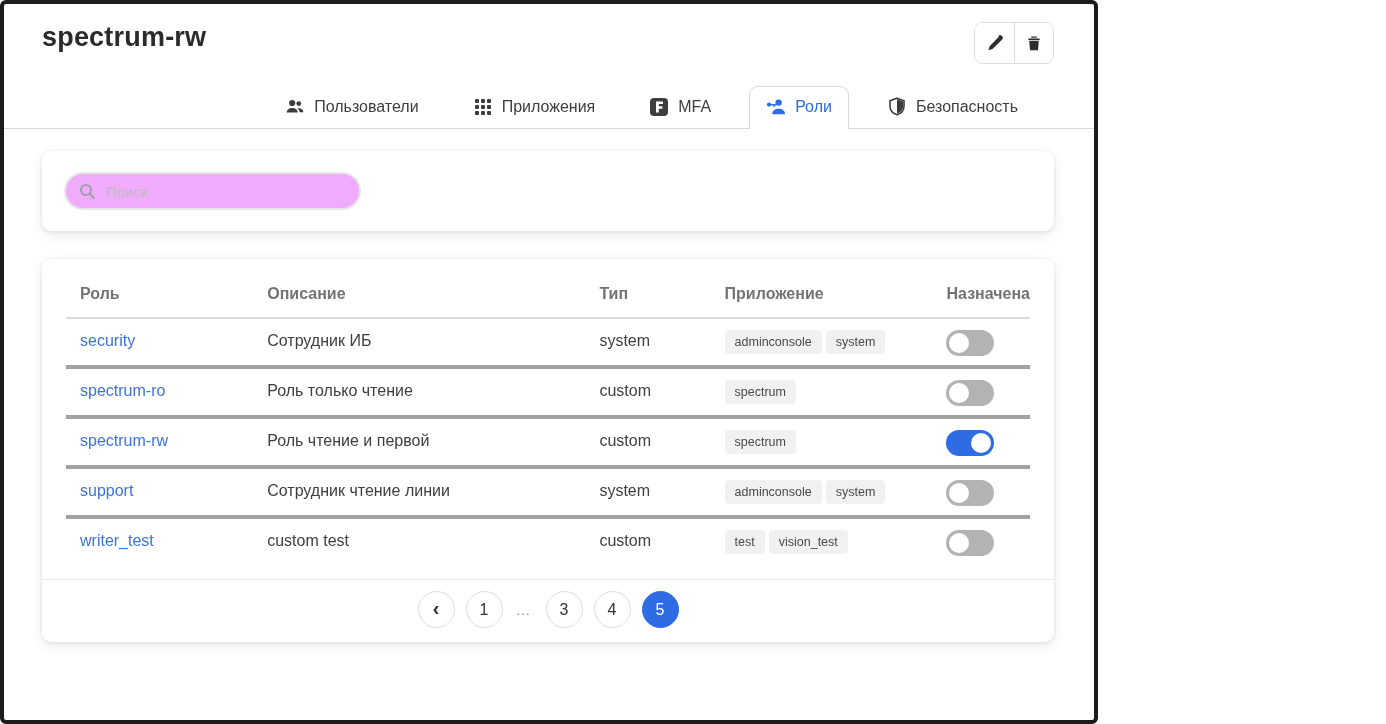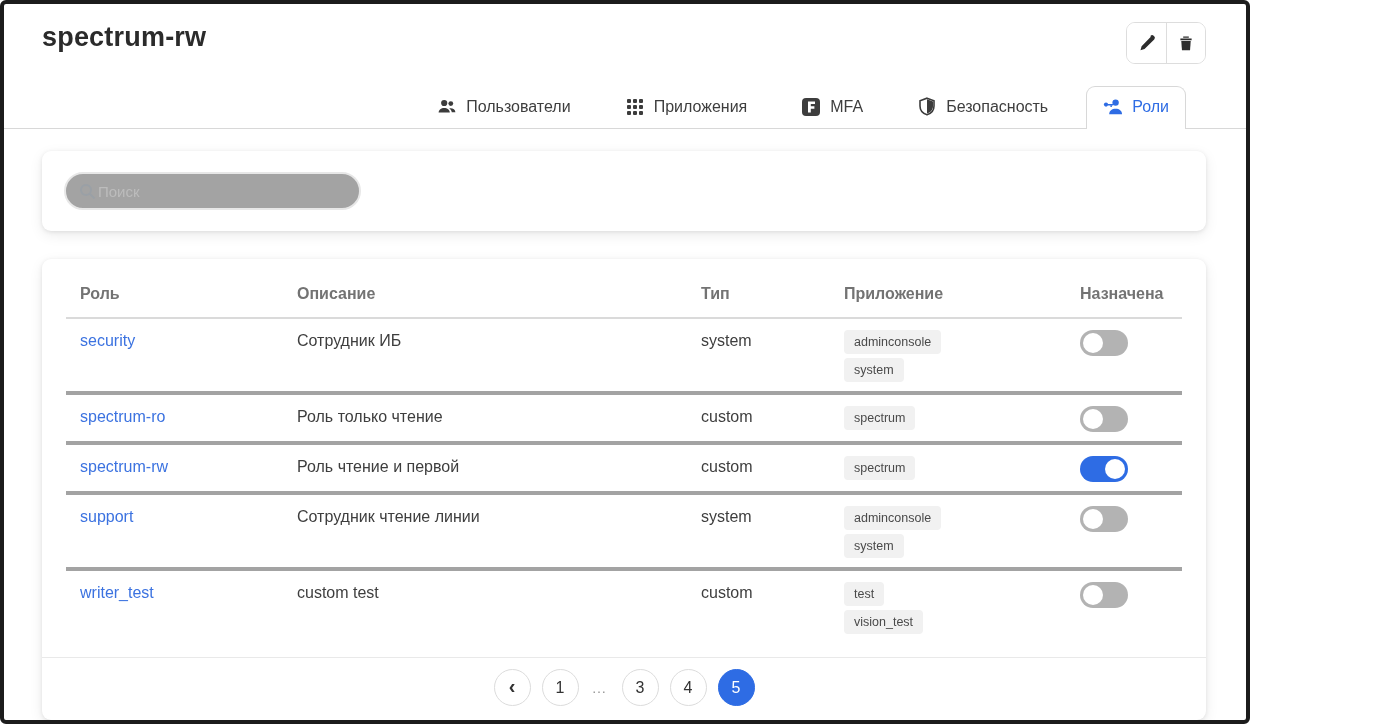--- a/index.html
+++ b/index.html
@@ -1,19 +1,19 @@
 <!DOCTYPE html>
 <html style="--accent: #2e6ce4; --link: #3b72e0; --toggle-off: #b3b3b3;"><head>
 <meta charset="utf-8">
 <style>
   * { margin:0; padding:0; box-sizing:border-box; }
   html,body { background:#fff; }
   body { font-family:"Liberation Sans", sans-serif; color:#2f2f2f; }
   .screen {
-    position:relative; width:1250px; height:724px;
+    position:relative; width:1098px; height:724px;
     border:4px solid #1c1c1c; border-radius:6px; background:#fff; overflow:hidden;
   }
   
   .page-header { display:flex; justify-content:space-between; align-items:flex-start; padding:18px 40px 0 38px; }
   .page-title { font-size:27px; font-weight:700; color:#2b2b2b; letter-spacing:.2px; }
   .btn-group { display:flex; border:1px solid #ddd; border-radius:9px; overflow:hidden; background:#fff; }
   .btn-group button { width:39px; height:40px; background:#fff; border:none; cursor:pointer;
     display:flex; align-items:center; justify-content:center; }
   .btn-group button + button { border-left:1px solid #ddd; }
   .btn-group svg { width:18px; height:18px; fill:#2d2d2d; }
@@ -23,36 +23,36 @@
     font-size:16px; color:#3e3e3e; cursor:pointer; white-space:nowrap; position:relative; }
   .tab .ticon { display:flex; width:20px; height:20px; align-items:center; justify-content:center; }
   .tab .ticon svg { width:20px; height:20px; fill:#3c3c3c; }
   .tab.active { border:1px solid #d8d8d8; border-bottom:none; border-radius:9px 9px 0 0;
     background:#fff; margin-bottom:-1px; padding-bottom:12px; color:var(--accent); }
   .tab.active .ticon svg { fill:var(--accent); }
   
   .card { margin:22px 40px 0 38px; background:#fff; border-radius:9px;
     box-shadow:0 1px 4px rgba(0,0,0,.09), 0 4px 14px rgba(0,0,0,.08); }
   .search-card { height:80px; display:flex; align-items:center; padding:0 22px; }
-  .search-box { display:flex; align-items:center; gap:2px; width:297px; height:38px;
-    border:2px solid #e7e7e7; border-radius:19px; padding:0 8px 0 13px; background:#a3a3a3; }
+  .search-box { display:flex; align-items:center; gap:10px; width:297px; height:38px;
+    border:2px solid #e7e7e7; border-radius:19px; padding:0 8px 0 13px; background:#f0abfc; }
   .search-box svg { width:17px; height:17px; stroke:#9aa0a6; fill:none; stroke-width:2; flex:0 0 auto; }
   .search-box input { border:none; outline:none; flex:1; font-size:15px; color:#444;
     font-family:"Liberation Sans", sans-serif; background:transparent; }
   .search-box input::placeholder { color:#bcbcbc; }
   
   .table-card { margin-top:28px; padding-top:10px; }
   .table-wrap { padding:0 24px; }
   table { width:100%; border-collapse:collapse; }
   th { text-align:left; font-size:16px; font-weight:700; color:#737373;
     padding:16px 0 14px 14px; border-bottom:2px solid #dadada; }
   td { vertical-align:top; padding:13px 0 9px 14px; border-bottom:4px solid #a3a3a3; font-size:16px; color:#3e3e3e; }
   tr.last td { border-bottom:none; padding-bottom:24px; }
   a.role-link { color:var(--link); text-decoration:none; cursor:pointer; }
-  .apps-stack { display:flex; flex-direction:column; align-items:flex-start; gap:4px; margin-top:-2px; }
+  .apps-stack { display:flex; flex-direction:row; align-items:flex-start; gap:4px; margin-top:-2px; }
   .badge { background:#f1f1f1; color:#4a4a4a; font-size:12.5px; padding:5px 10px; border-radius:4px; white-space:nowrap; }
   
   .toggle { width:48px; height:26px; border-radius:13px; background:var(--toggle-off); position:relative;
     cursor:pointer; margin-top:-2px; }
   .toggle .knob { position:absolute; top:3px; left:3px; width:20px; height:20px; border-radius:50%; background:#fff; }
   .toggle.on { background:var(--accent); }
   .toggle.on .knob { left:auto; right:3px; }
   
   .pagination { display:flex; align-items:center; justify-content:center; gap:11px;
     border-top:1px solid #e9e9e9; padding:11px 0 14px; margin-top:-1px; }
@@ -122,40 +122,40 @@
     </div>
     <div class="tab">
       <span class="ticon">
         <svg viewBox="0 0 20 20">
             <rect x="1" y="1" width="18" height="18" rx="4" fill="#3d3d3d"></rect>
             <path fill="#fff" d="M7 4.5h7v2.4H9.8v2.4h3.6v2.4H9.8v3.8H7z"></path>
           </svg>
       </span>
       <span>MFA</span>
     </div>
-    <div class="tab">
-      <span class="ticon">
-        <svg viewBox="0 0 20 20">
-            <path d="M10 1.2l7 2.5v5.4c0 4.7-3.2 7.6-7 8.7-3.8-1.1-7-4-7-8.7V3.7z" fill="none" stroke="#3c3c3c" stroke-width="1.6"></path>
-            <path d="M10 2.3l6 2.1v4.7c0 4-2.7 6.5-6 7.5z" fill="#3c3c3c"></path>
-          </svg>
-      </span>
-      <span>Безопасность</span>
-    </div>
     <div class="tab active">
       <span class="ticon">
         <svg viewBox="0 0 20 20">
             <circle cx="12.6" cy="5.6" r="3.2"></circle>
             <path d="M6.2 17.2c0-3.4 2.8-5.4 6.4-5.4s6.4 2 6.4 5.4z"></path>
             <circle cx="3" cy="7.6" r="2.1"></circle>
             <rect x="4.4" y="6.9" width="6" height="1.6" rx=".8"></rect>
             <rect x="7.4" y="8.2" width="1.5" height="1.8"></rect>
           </svg>
       </span>
       <span>Роли</span>
+    </div>
+    <div class="tab">
+      <span class="ticon">
+        <svg viewBox="0 0 20 20">
+            <path d="M10 1.2l7 2.5v5.4c0 4.7-3.2 7.6-7 8.7-3.8-1.1-7-4-7-8.7V3.7z" fill="none" stroke="#3c3c3c" stroke-width="1.6"></path>
+            <path d="M10 2.3l6 2.1v4.7c0 4-2.7 6.5-6 7.5z" fill="#3c3c3c"></path>
+          </svg>
+      </span>
+      <span>Безопасность</span>
     </div>
   </div>
 
   <div class="card search-card">
     <div class="search-box">
       <span style="display:flex">
         <svg viewBox="0 0 17 17">
             <circle cx="7" cy="7" r="5"></circle>
             <line x1="11" y1="11" x2="15.5" y2="15.5"></line>
           </svg>

